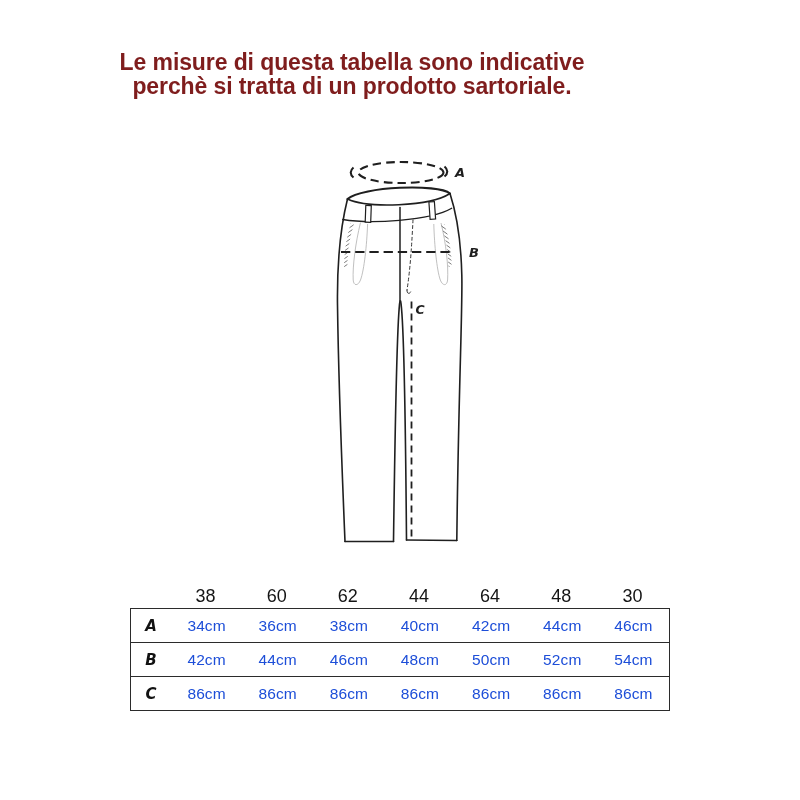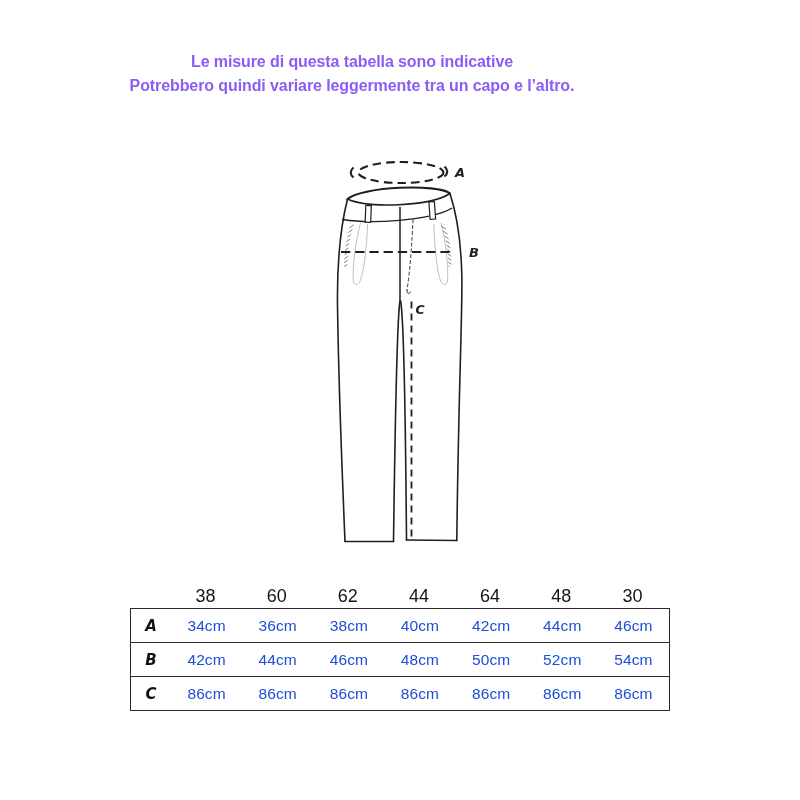--- a/index.html
+++ b/index.html
@@ -4,22 +4,22 @@
 <style>
   html,body{margin:0;padding:0;}
   body{
     width:800px;height:800px;position:relative;overflow:hidden;
     background:#ffffff;
     font-family:"Liberation Sans", sans-serif;
   }
   .disclaimer{
     position:absolute;top:50px;left:0;width:704px;
     text-align:center;
-    font-weight:700;font-size:16px;line-height:24px;
-    letter-spacing:-0.1px;color:#8b5cf6;
+    font-weight:700;font-size:23px;line-height:24px;
+    letter-spacing:-0.1px;color:#7f1d1d;
   }
   .figure{position:absolute;left:290px;top:140px;width:230px;height:440px;}
   .figure svg{display:block;}
   .svg-label{
     font-family:"DejaVu Sans", sans-serif;
     font-style:italic;font-weight:600;
     fill:#1f1f1f;
   }
   .sizes-header{
     position:absolute;left:130px;top:583px;width:538px;height:26px;
@@ -47,21 +47,21 @@
   .value-cell{
     text-align:center;font-weight:400;font-size:15.5px;color:#1d4ed8;
     letter-spacing:0.1px;
   }
 </style>
 </head>
 <body>
 
 <div class="disclaimer">
   <div>Le misure di questa tabella sono indicative</div>
-  <div>Potrebbero quindi variare leggermente tra un capo e l’altro.</div>
+  <div>perchè si tratta di un prodotto sartoriale.</div>
 </div>
 
 <div class="figure">
 <svg width="230" height="440" viewBox="0 0 230 440" xmlns="http://www.w3.org/2000/svg">
   <defs>
     <pattern id="hatchL" width="3.2" height="3.2" patternUnits="userSpaceOnUse" patternTransform="rotate(55)">
       <line x1="0" y1="0" x2="0" y2="3.2" stroke="#3a3a3a" stroke-width="1.1"></line>
     </pattern>
     <pattern id="hatchR" width="3.2" height="3.2" patternUnits="userSpaceOnUse" patternTransform="rotate(-55)">
       <line x1="0" y1="0" x2="0" y2="3.2" stroke="#3a3a3a" stroke-width="1.1"></line>

